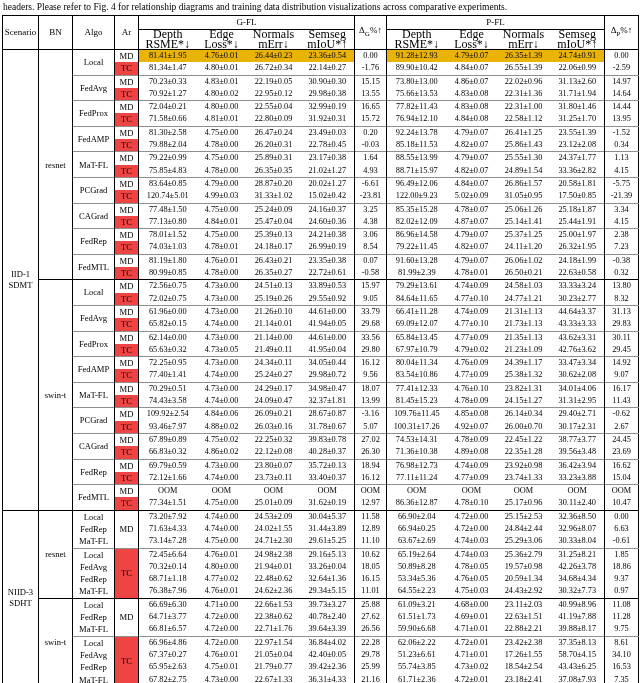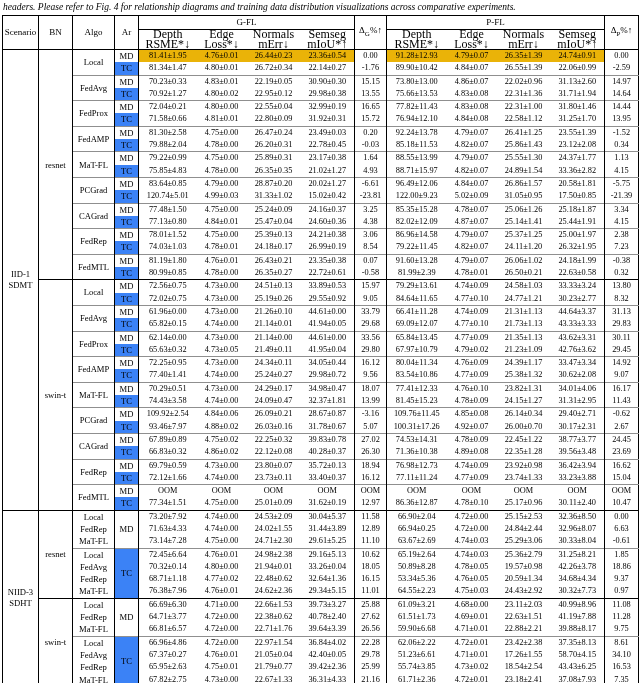--- a/index.html
+++ b/index.html
@@ -3,42 +3,42 @@
 <meta charset="utf-8">
 <style>
   html,body { margin:0; padding:0; }
   body {
     width:640px; height:683px; overflow:hidden;
     background:#ffffff; color:#000;
     font-family:"Liberation Serif","DejaVu Serif",serif;
   }
   .caption {
     font-size:9.5px; line-height:12px; padding:1px 3px 2px 3px;
-    white-space:nowrap; overflow:hidden;font-style:italic;
+    white-space:nowrap; overflow:hidden;
   }
   table {
     border-collapse:collapse; table-layout:fixed;
     width:636px; margin:0 2px;
     border:1.4px solid #000;
   }
   th, td {
     text-align:center; vertical-align:middle;
     overflow:hidden; white-space:nowrap; padding:0;
   }
   thead { border-bottom:1.2px solid #000; }
   thead th { font-weight:normal; font-size:9px; line-height:13px; }
   thead .mh { font-size:12px; }
   thead .mh div { line-height:9.5px; }
   .cmid { border-bottom:0.8px solid #000;margin-top:43px; }
   .colend { border-right:0.8px solid #000; }
   tbody td { font-size:8.3px; line-height:12.3px; padding:0 1px; }
   td.scn, td.bn, td.al, td.ar { font-size:8.6px; }
   td.scn div { line-height:11px; }
   .hl { background:#eab308; }
-  .shade { background:#3b82f6; }
+  .shade { background:#ef4444; }
   tr.sep-a { border-top:1px solid #8f8f8f; }
   tr.sep-b { border-top:1px solid #000; }
   tr.sep-s { border-top:1.8px solid #000; }
   sub { font-size:7px; }
 </style>
 </head>
 <body>
 
 <div class="caption">headers. Please refer to Fig. 4 for relationship diagrams and training data distribution visualizations across comparative experiments.</div>
 

